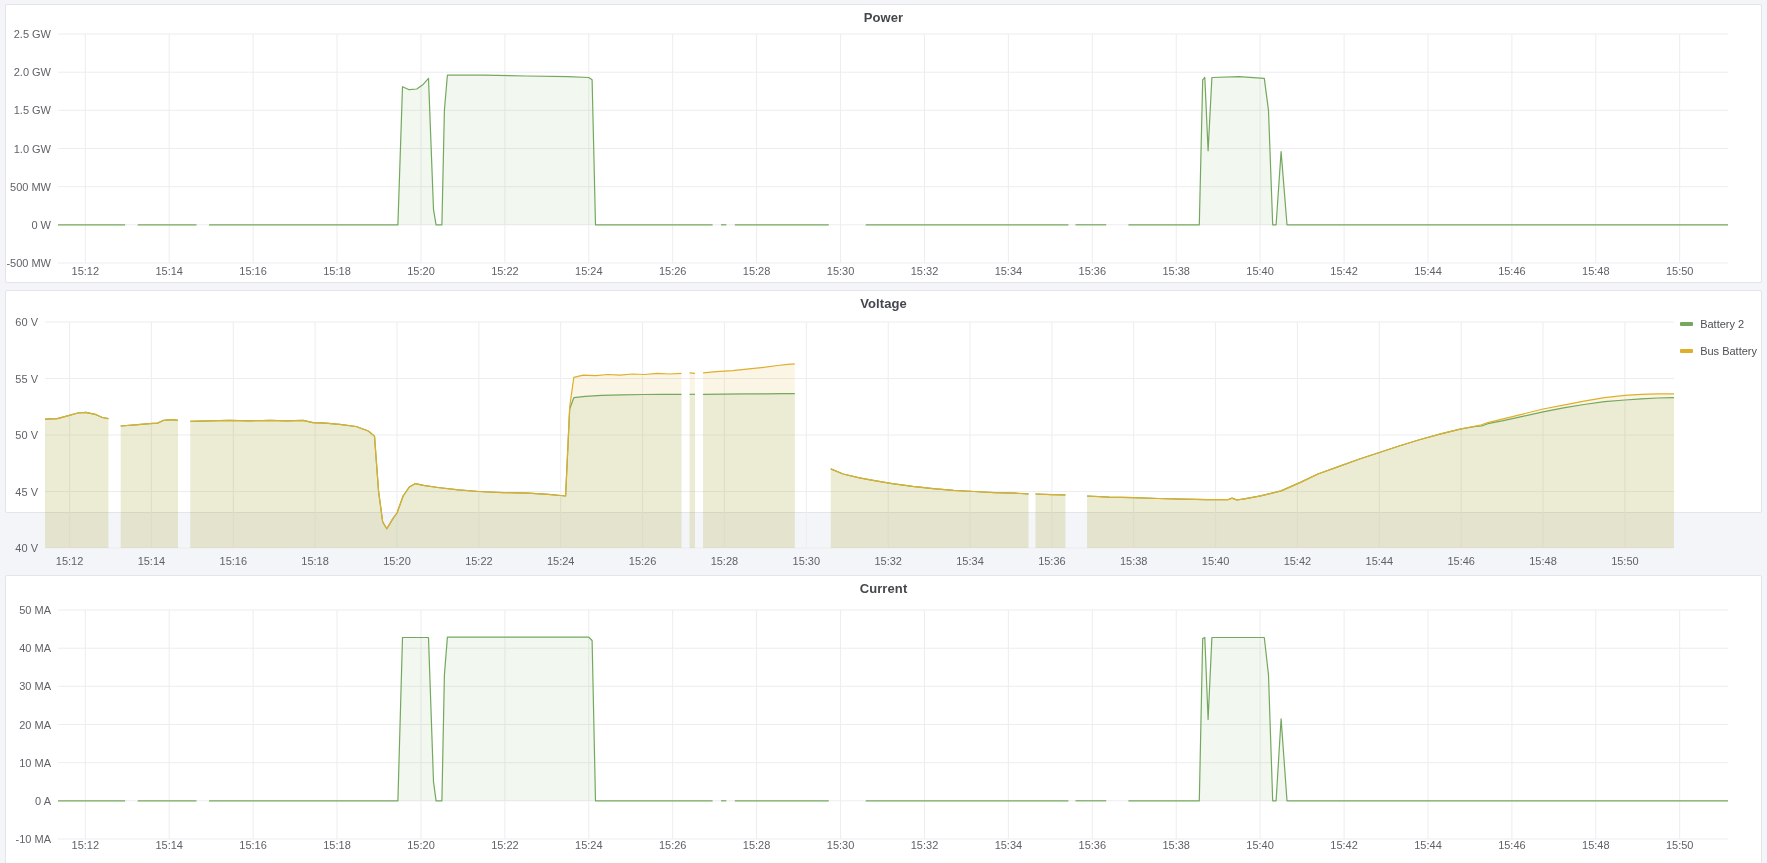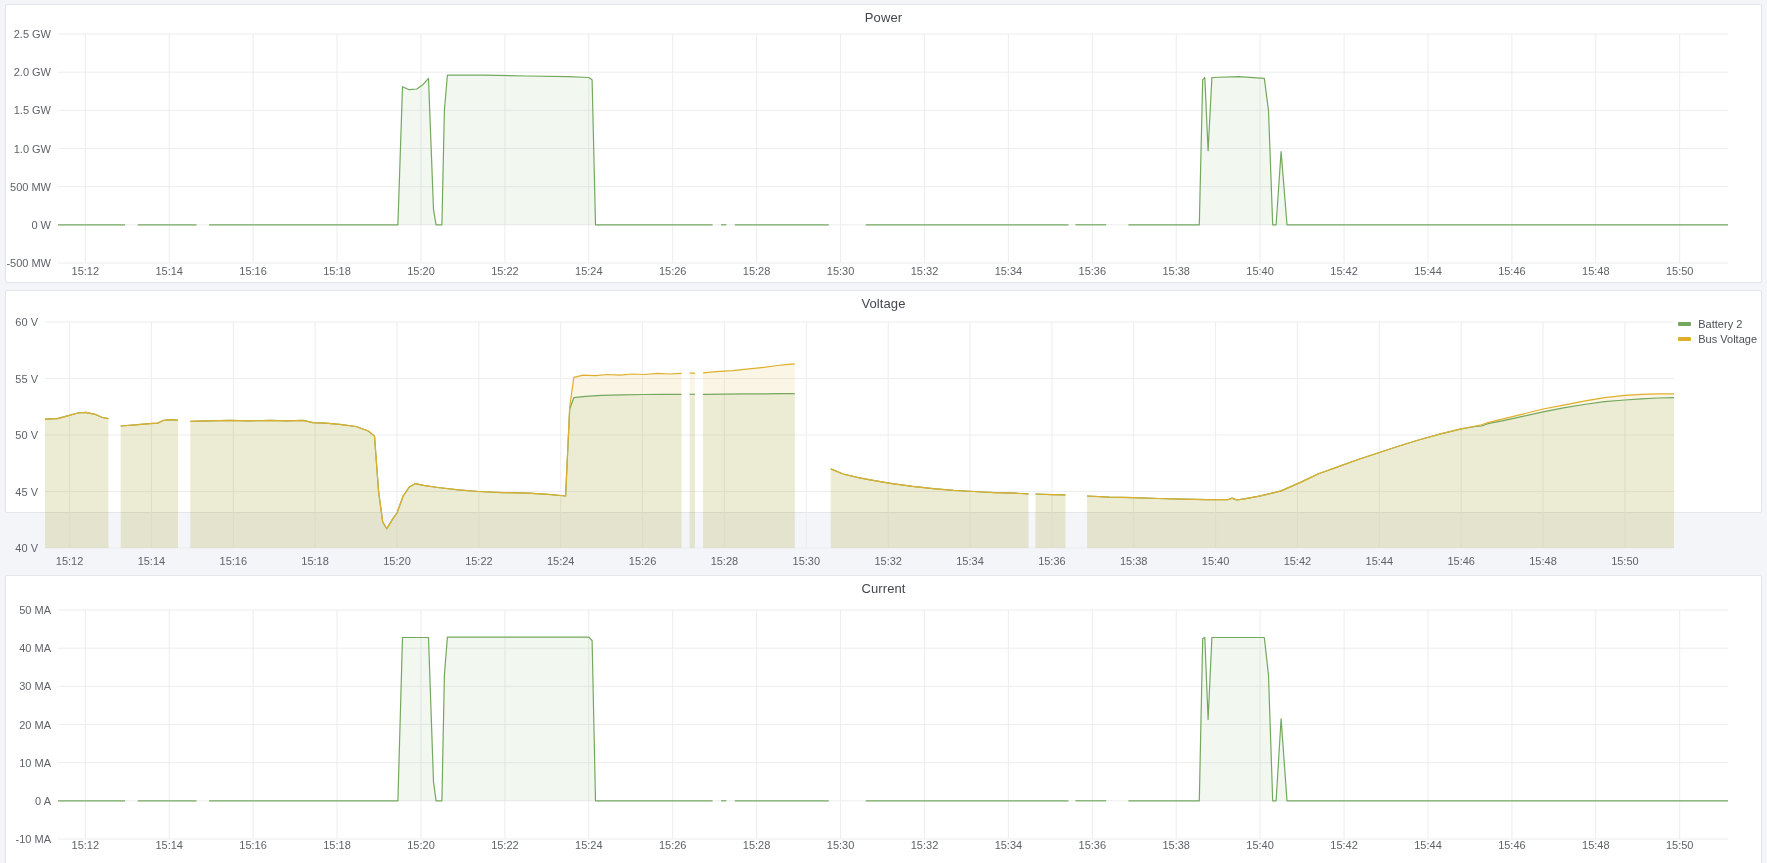--- a/index.html
+++ b/index.html
@@ -2,24 +2,24 @@
 <html><head>
 <meta charset="utf-8">
 <style>
   *{box-sizing:border-box;margin:0;padding:0}
   html,body{width:1767px;height:863px;background:#f4f5f9;font-family:"Liberation Sans",sans-serif;position:relative;overflow:hidden}
   .panel{position:absolute;left:5px;width:1757px;background:#ffffff;border:1px solid #e3e5eb;border-radius:2px}
   #panel-0{top:4px;height:279px}
   #panel-1{top:290px;height:223px}
   #panel-2{top:575px;height:366px}
   .panel-header{position:absolute;top:0;left:0;right:0;height:24px;z-index:2;display:flex;justify-content:center;align-items:center;cursor:pointer}
-  .panel-title{font-size:13px;font-weight:400;color:#44474d;letter-spacing:.1px}
+  .panel-title{font-size:13px;font-weight:700;color:#44474d;letter-spacing:.1px}
   .chart-svg{position:absolute;top:0;left:0}
   .chart-svg text{font-family:"Liberation Sans",sans-serif}
-  .legend{position:absolute;top:27px;right:4px;display:flex;flex-direction:column;gap:3px;z-index:2}
+  .legend{position:absolute;top:27px;right:4px;display:flex;flex-direction:column;gap:15px;z-index:2}
   .legend-row{display:flex;align-items:center;font-size:11px;color:#4c4f55;cursor:pointer;line-height:12px}
   .sw{display:inline-block;width:13px;height:4px;border-radius:1px;margin-right:7px}
 </style>
 </head>
 <body>
 
 <div>
 
   <section class="panel" id="panel-0">
     <header class="panel-header">
@@ -187,21 +187,21 @@
         <path d="M1029.5 203.0L1045.9 203.6L1059.4 203.9" fill="none" stroke="#DFAF2B" stroke-width="1.2" stroke-linejoin="round"></path>
         <path d="M1081.1 205.0L1103.2 206.2L1127.7 206.7L1152.3 207.5L1176.8 208.2L1201.4 208.6L1221.9 208.7L1226.0 207.1L1230.9 209.0L1238.2 207.8L1254.6 204.8L1275.1 199.9L1295.5 190.9L1311.9 183.0L1332.4 175.6L1352.8 168.3L1373.3 161.5L1393.8 154.7L1414.2 148.5L1434.7 142.9L1455.2 137.8L1469.5 135.0L1475.6 133.8L1481.8 131.6L1496.1 128.2L1516.6 123.1L1537.0 118.0L1557.5 114.1L1578.0 110.1L1598.4 106.7L1618.9 104.4L1635.3 103.3L1651.6 102.8L1668.0 102.8" fill="none" stroke="#DFAF2B" stroke-width="1.2" stroke-linejoin="round"></path>
       </svg>
     <div class="legend" id="legend-1">
         <div class="legend-row">
           <span class="sw" style="background: rgb(116, 168, 94);"></span>
           <span>Battery 2</span>
         </div>
         <div class="legend-row">
           <span class="sw" style="background: rgb(223, 175, 43);"></span>
-          <span>Bus Voltage</span>
+          <span>Bus Battery</span>
         </div>
       </div>
   </section>
 
   <section class="panel" id="panel-2">
     <header class="panel-header">
       <span class="panel-title">Current</span>
     </header>
     <svg class="chart-svg" id="chart-2" width="1755" height="285" viewBox="0 0 1755 285">
         <line x1="79.3" y1="34" x2="79.3" y2="263" stroke="#ededf0" stroke-width="1"></line>

